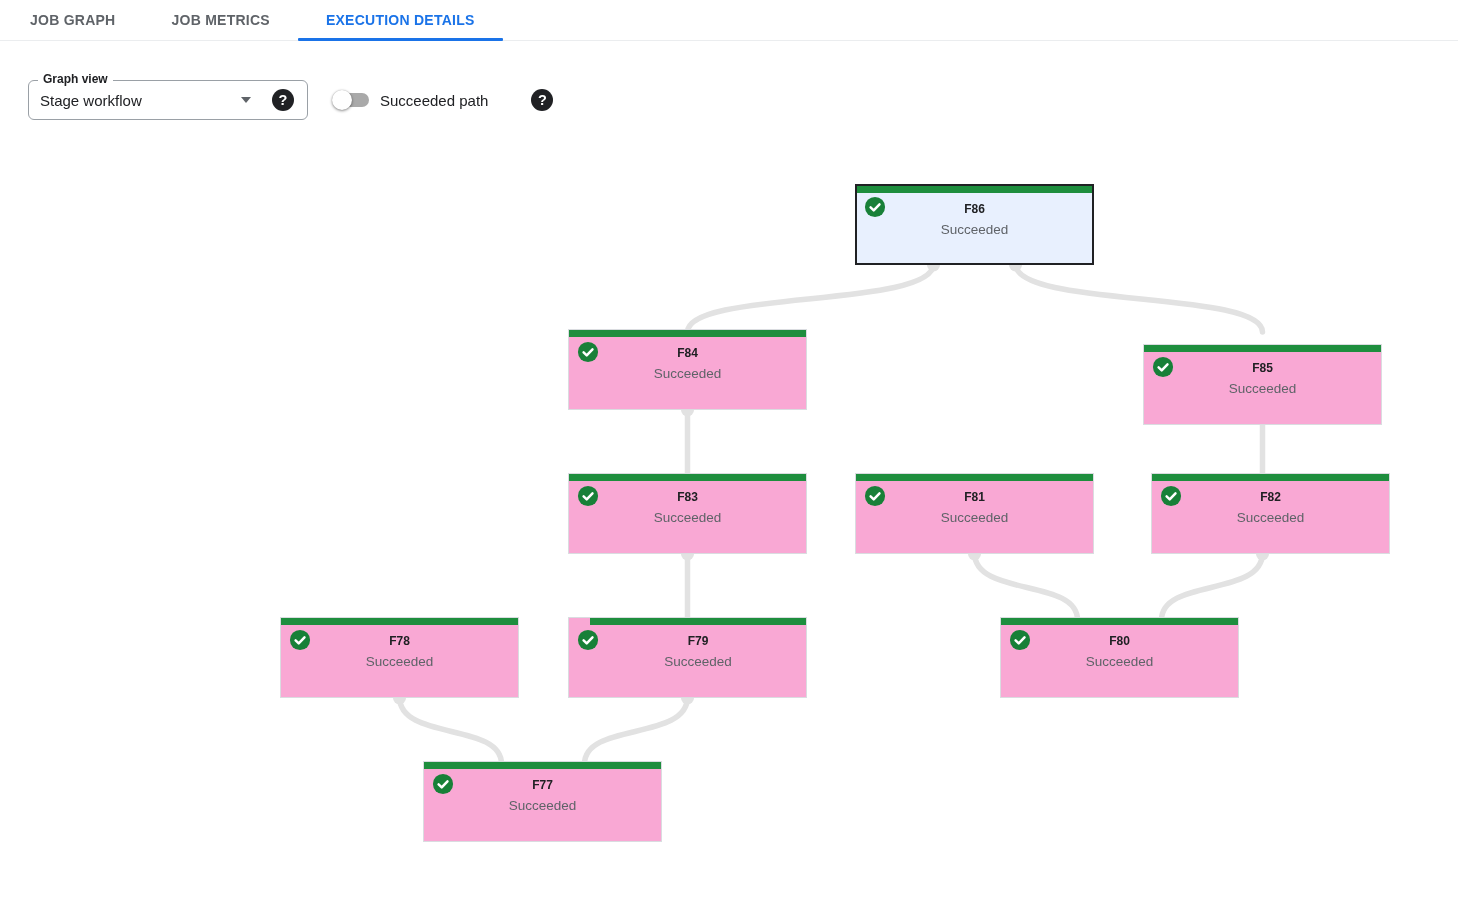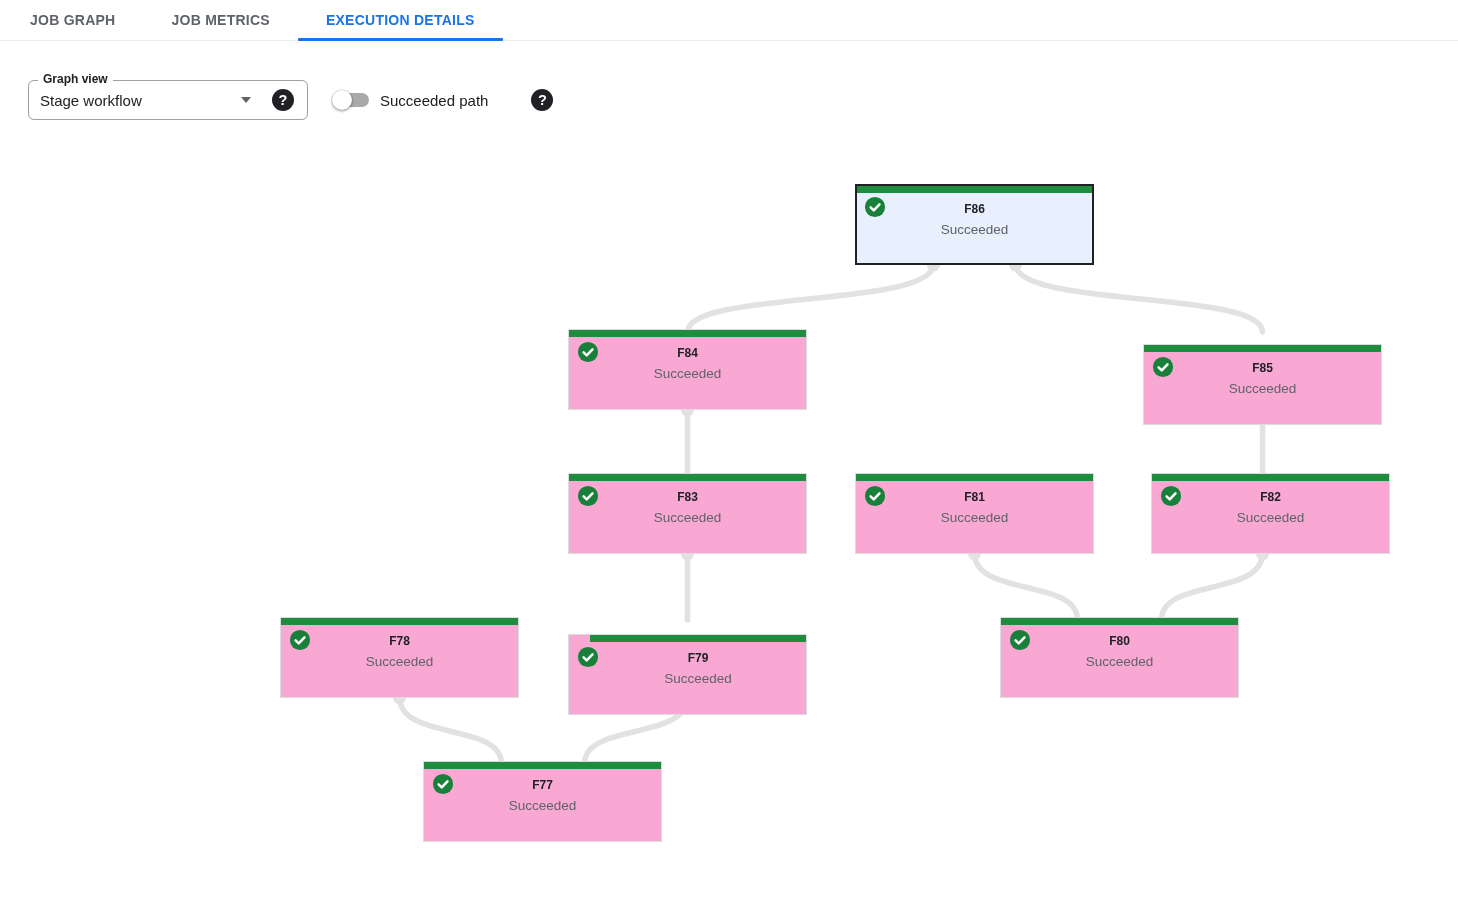--- a/index.html
+++ b/index.html
@@ -167,21 +167,21 @@
       </div>
       <div class="node" style="left: 280px; top: 617px;">
         <div class="bar"></div>
         <span class="check"><svg viewBox="0 0 24 24" width="22" height="22">
             <circle cx="12" cy="12" r="11" fill="#188038"></circle>
             <path d="M7.2 12.4 L10.6 15.7 L16.9 9.1" stroke="#fff" stroke-width="2.7" fill="none" stroke-linecap="round" stroke-linejoin="round"></path>
           </svg></span>
         <div class="title">F78</div>
         <div class="status">Succeeded</div>
       </div>
-      <div class="node" style="left: 568px; top: 634px; padding-left: 21px;">
+      <div class="node" style="left: 568px; top: 617px; padding-left: 21px;">
         <div class="bar"></div>
         <span class="check"><svg viewBox="0 0 24 24" width="22" height="22">
             <circle cx="12" cy="12" r="11" fill="#188038"></circle>
             <path d="M7.2 12.4 L10.6 15.7 L16.9 9.1" stroke="#fff" stroke-width="2.7" fill="none" stroke-linecap="round" stroke-linejoin="round"></path>
           </svg></span>
         <div class="title">F79</div>
         <div class="status">Succeeded</div>
       </div>
       <div class="node" style="left: 1000px; top: 617px;">
         <div class="bar"></div>

